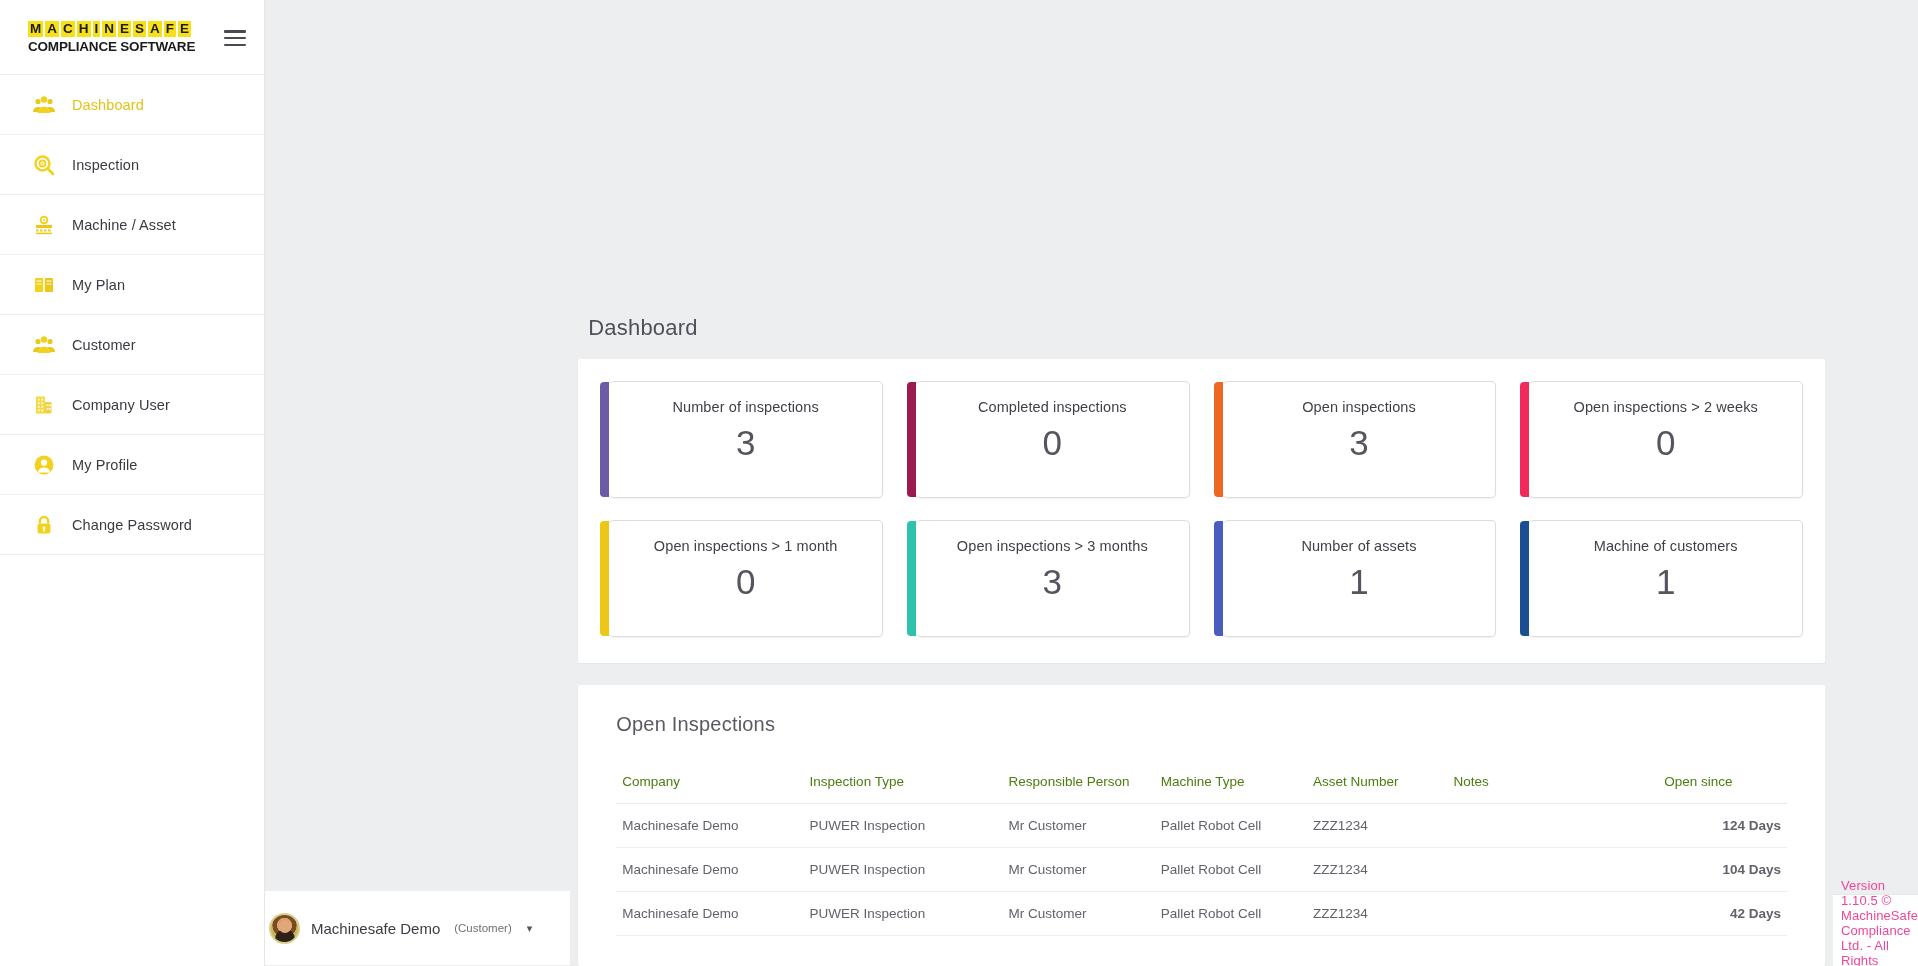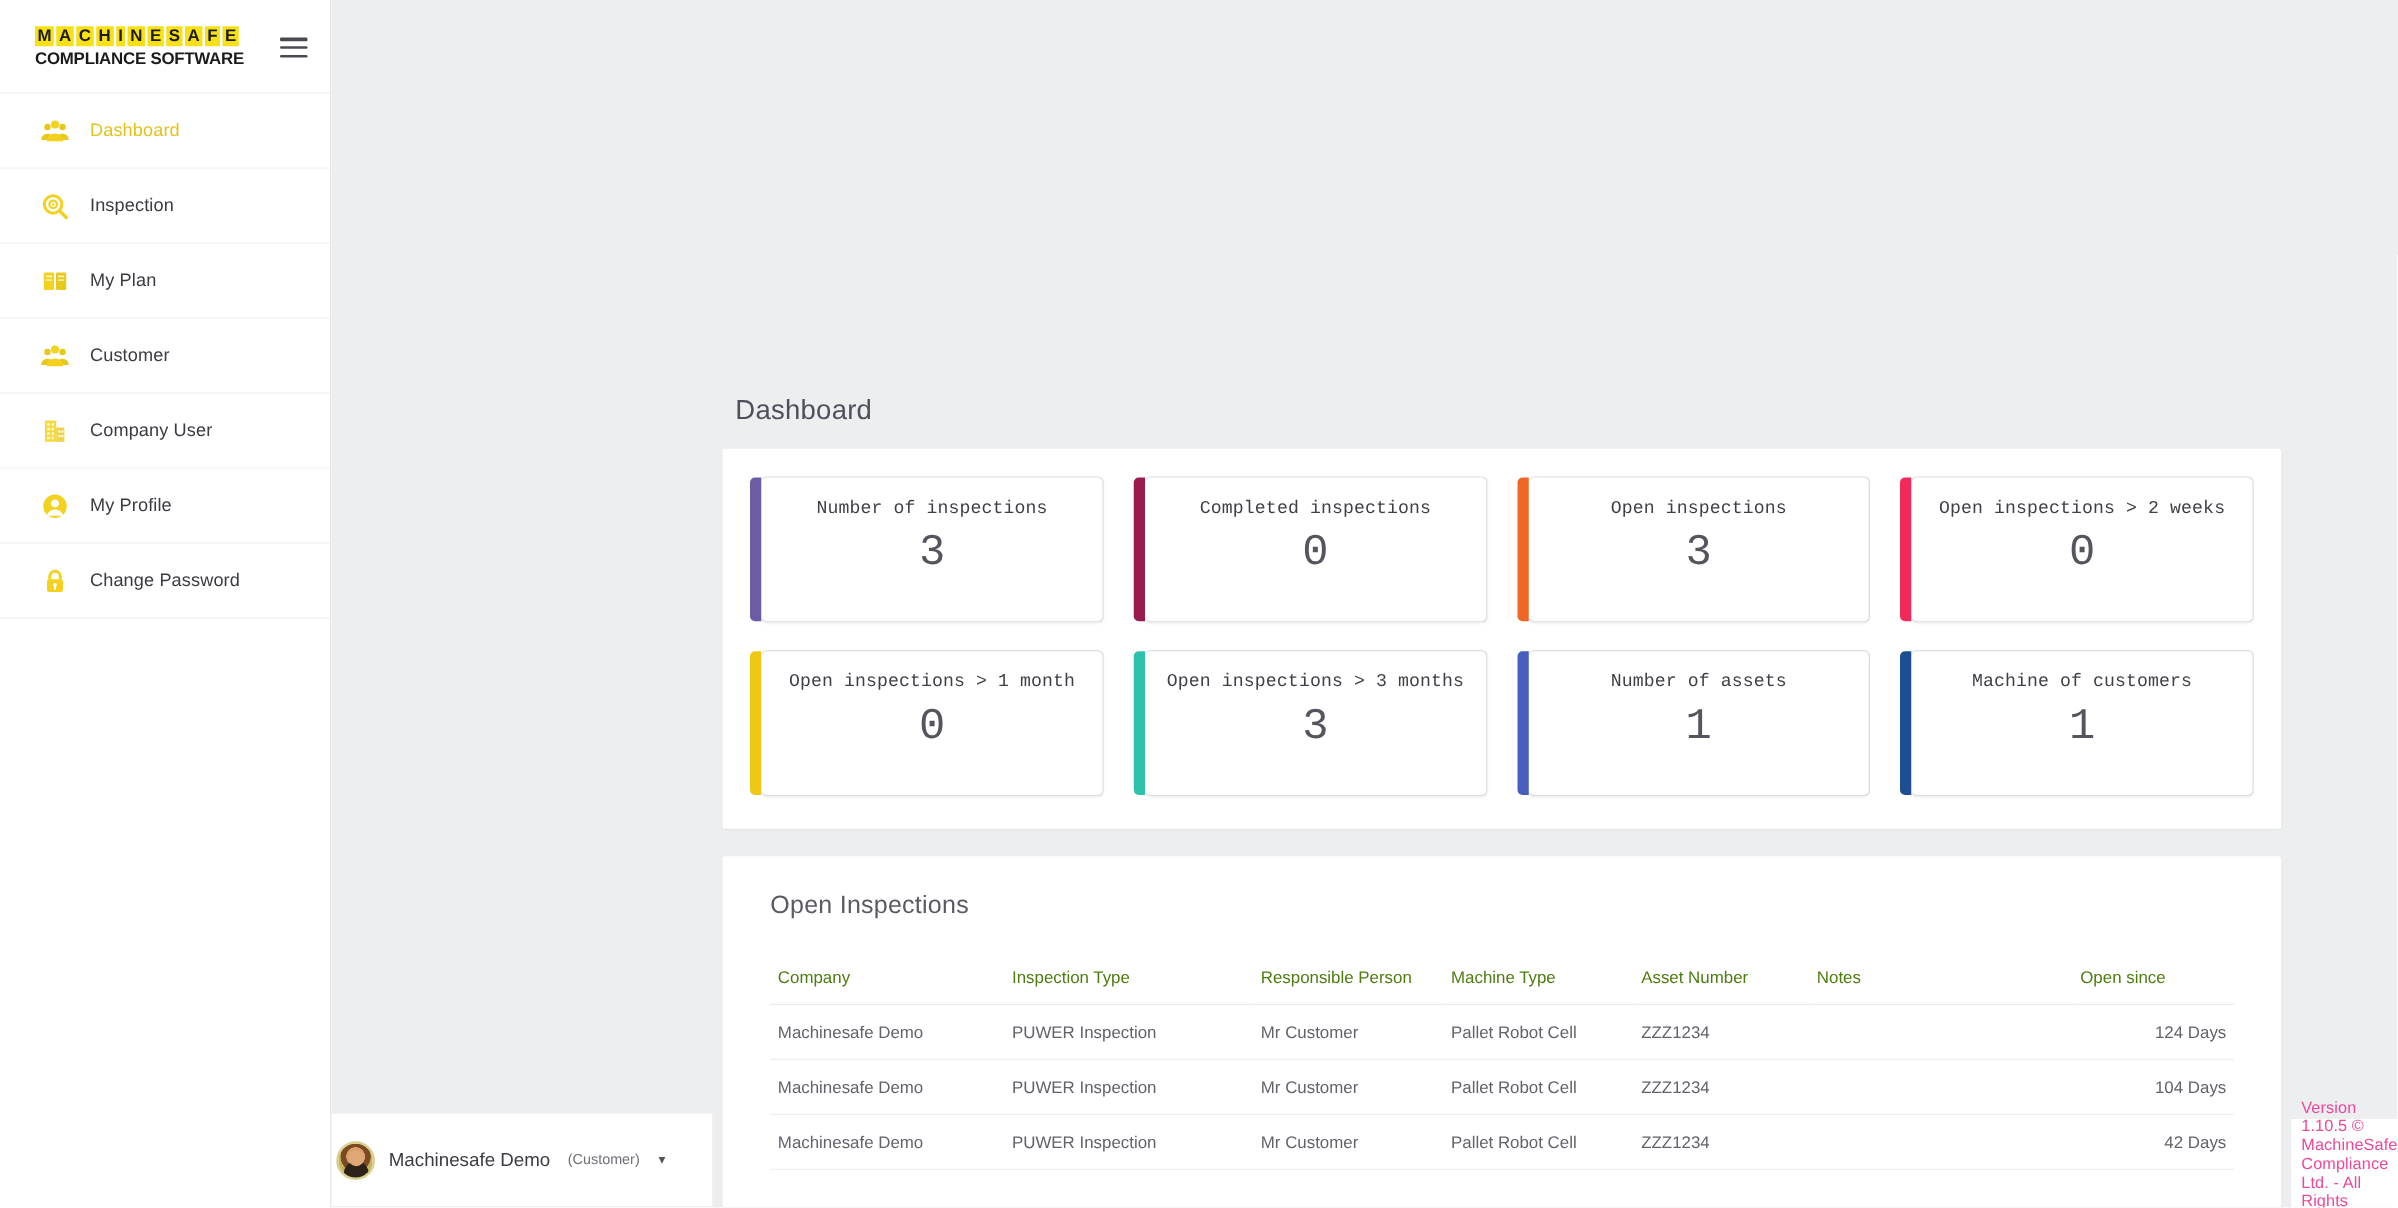--- a/index.html
+++ b/index.html
@@ -219,21 +219,20 @@
     border-left-width: 0;
     position: relative;
     display: flex;
     flex-direction: column;
     align-items: center;
     justify-content: flex-start;
     padding-top: 17px;
     box-shadow: 0 1px 2px rgba(0,0,0,0.06);
     cursor: pointer;
     margin-left: 9px;
-    font-family: Liberation Mono, monospace;
   }
   .stat-card .accent {
     position: absolute;
     left: -9px;
     top: 0;
     bottom: 0;
     width: 9px;
     border-radius: 4px 0 0 4px;
   }
   .stat-label {
@@ -285,21 +284,21 @@
     white-space: nowrap;
   }
   table.data tr.row:last-child td { border-bottom: 1px solid #eeeef0; }
   .col-company { width: 16%; }
   .col-type { width: 17%; margin-left: 44px; }
   .col-person { width: 13%; }
   .col-machine { width: 13%; }
   .col-asset { width: 12%; }
   .col-notes { width: 18%; }
   .col-open { width: 11%; text-align: right; }
-  td.col-open, th.col-open { text-align: right; padding-right: 30px; }
+  td.col-open, th.col-open { text-align: right; padding-right: 30px; font-weight: bold; }
 
   .footer-area {
     flex: 1 1 auto;
     background: #eceef0;
   }
   .footer {
     background: #ffffff;
     border-top: 1px solid #e8e8ea;
     height: 72px;
     display: flex;
@@ -361,20 +360,35 @@
         <div class="nav-item">
           <span class="nav-icon">
             <svg width="24" height="24" viewBox="0 0 24 24">
               <circle cx="10.5" cy="10.5" r="7" fill="none" stroke="#f2d21e" stroke-width="2.4"></circle>
                 <circle cx="10.5" cy="10.5" r="3" fill="none" stroke="#f2d21e" stroke-width="1.8"></circle>
                 <circle cx="10.5" cy="10.5" r="1" fill="#f2d21e"></circle>
                 <path d="M15.6 15.6 L21 21" stroke="#f2d21e" stroke-width="2.8" stroke-linecap="round"></path>
             </svg>
           </span>
           <span class="nav-label">Inspection</span>
+        </div>
+        <div class="nav-item">
+          <span class="nav-icon">
+            <svg width="24" height="24" viewBox="0 0 24 24">
+              <circle cx="12" cy="7" r="3.3" fill="none" stroke="#f2d21e" stroke-width="2"></circle>
+                <circle cx="12" cy="7" r="1" fill="#f2d21e"></circle>
+                <path d="M4 12h16v3H4z" fill="#e8c81c"></path>
+                <rect x="4" y="16.4" width="2.6" height="2.2" fill="#f2d21e"></rect>
+                <rect x="8" y="16.4" width="2.6" height="2.2" fill="#f2d21e"></rect>
+                <rect x="12" y="16.4" width="2.6" height="2.2" fill="#f2d21e"></rect>
+                <rect x="16" y="16.4" width="2.6" height="2.2" fill="#f2d21e"></rect>
+                <rect x="4" y="19.6" width="16" height="1.6" fill="#e8c81c"></rect>
+            </svg>
+          </span>
+          <span class="nav-label">Machine / Asset</span>
         </div>
         <div class="nav-item">
           <span class="nav-icon">
             <svg width="24" height="24" viewBox="0 0 24 24">
               <rect x="3" y="5" width="8.2" height="14" rx="1" fill="#f2d21e"></rect>
                 <rect x="12.8" y="5" width="8.2" height="14" rx="1" fill="#e8c81c"></rect>
                 <rect x="4.6" y="7.4" width="5" height="1.4" fill="#fff" opacity=".75"></rect>
                 <rect x="14.4" y="7.4" width="5" height="1.4" fill="#fff" opacity=".75"></rect>
                 <rect x="4.6" y="10.4" width="5" height="1.4" fill="#fff" opacity=".6"></rect>
                 <rect x="14.4" y="10.4" width="5" height="1.4" fill="#fff" opacity=".6"></rect>

